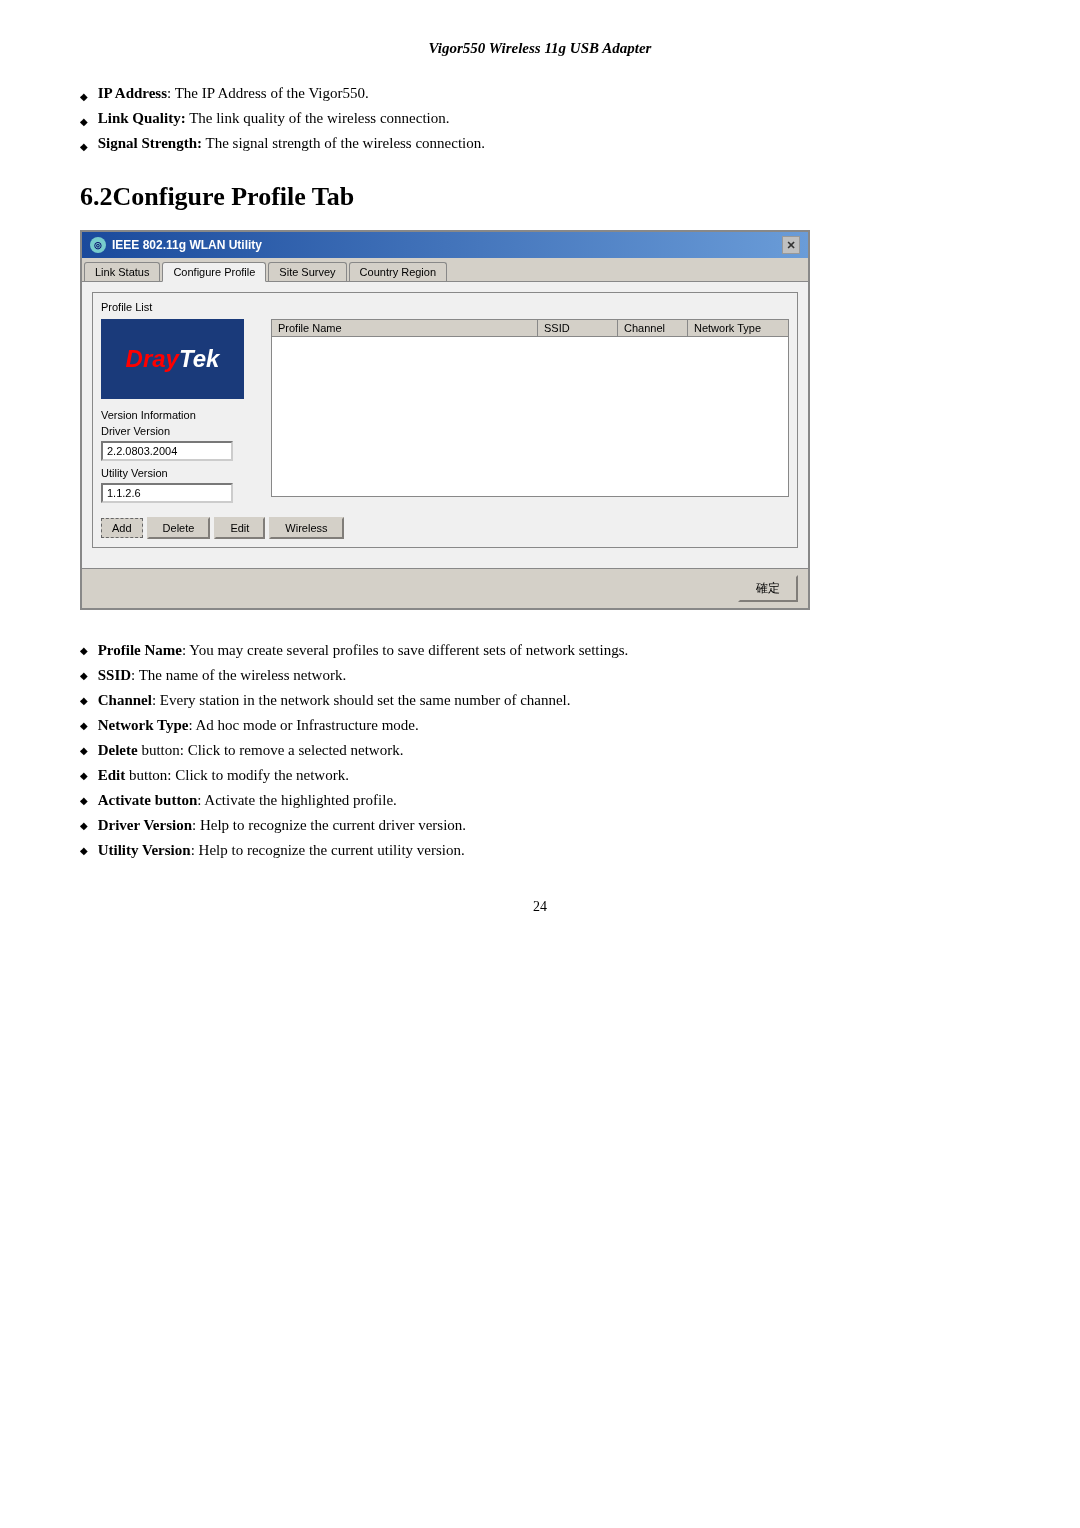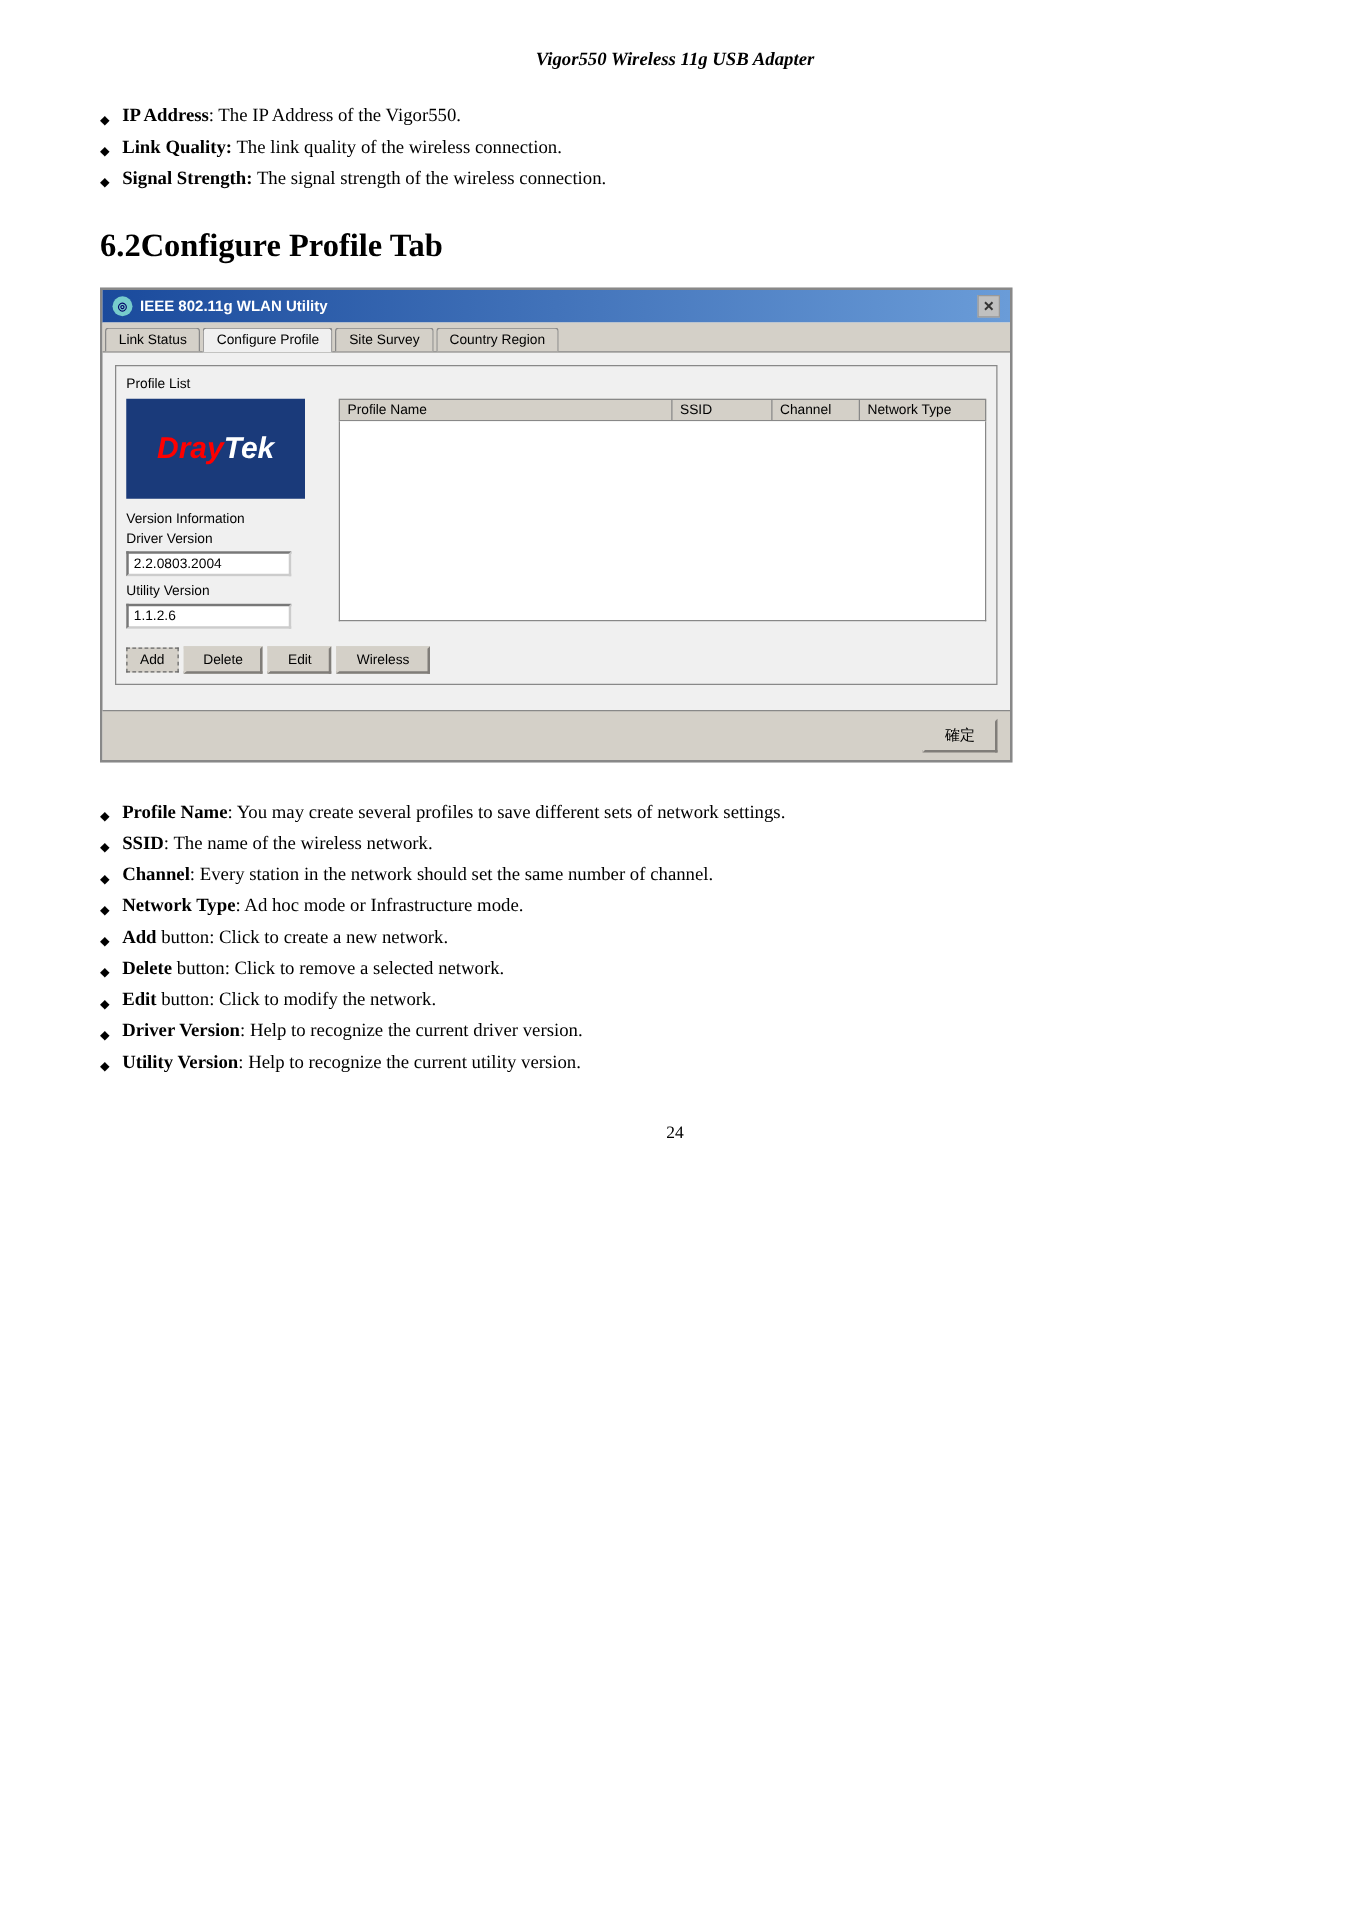--- a/index.html
+++ b/index.html
@@ -216,21 +216,21 @@
       font-size: 12px;
       cursor: pointer;
       font-family: Arial, sans-serif;
       text-align: center;
     }
     .bottom-bullets {
       list-style: none;
     }
     .bottom-bullets li {
       display: flex;
-      align-items: flex-end;
+      align-items: flex-start;
       margin-bottom: 8px;
       font-size: 15px;
     }
     .bottom-bullets li::before {
       content: "◆";
       font-size: 10px;
       margin-right: 10px;
       margin-top: 3px;
       flex-shrink: 0;
     }
@@ -326,29 +326,29 @@
   <li>
     <span><strong>SSID</strong>: The name of the wireless network.</span>
   </li>
   <li>
     <span><strong>Channel</strong>: Every station in the network should set the same number of channel.</span>
   </li>
   <li>
     <span><strong>Network Type</strong>: Ad hoc mode or Infrastructure mode.</span>
   </li>
   <li>
-    <span><strong>Add</strong> button: Click to create a new network.</span>
-  </li>
-  <li>
     <span><strong>Delete</strong> button: Click to remove a selected network.</span>
   </li>
   <li>
     <span><strong>Edit</strong> button: Click to modify the network.</span>
   </li>
   <li>
+    <span><strong>Activate button</strong>: Activate the highlighted profile.</span>
+  </li>
+  <li>
     <span><strong>Driver Version</strong>: Help to recognize the current driver version.</span>
   </li>
   <li>
     <span><strong>Utility Version</strong>: Help to recognize the current utility version.</span>
   </li>
 </ul>
 
 <div class="page-number">24</div>
 
 </body></html>

